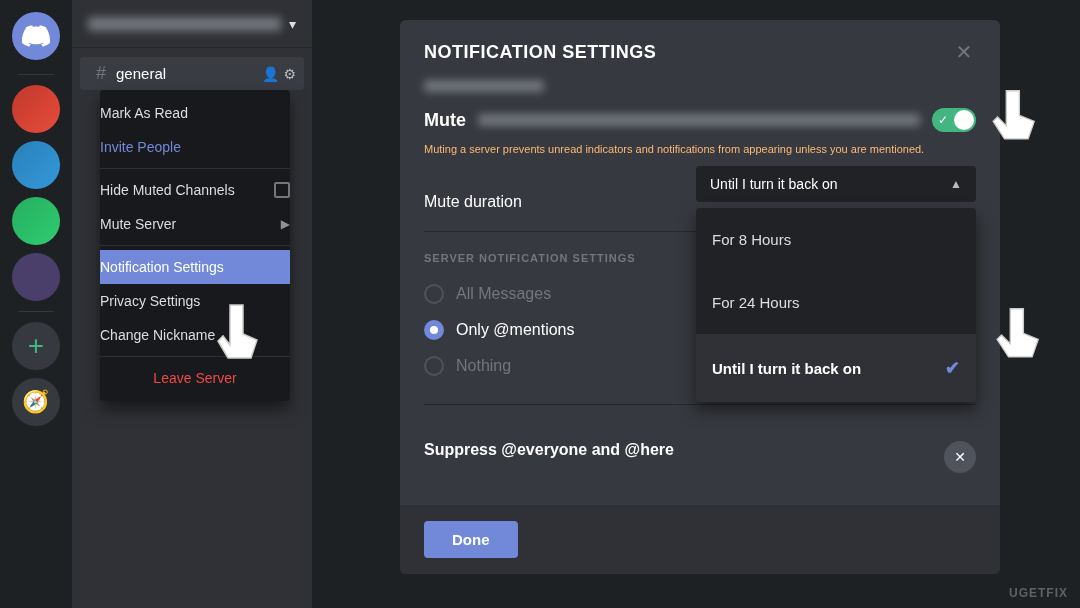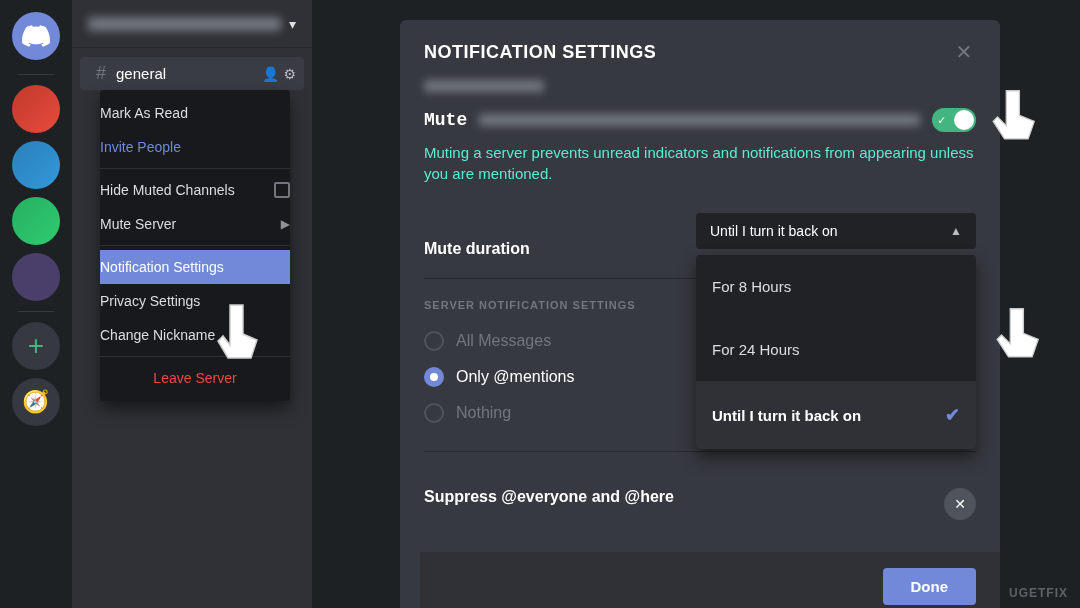--- a/index.html
+++ b/index.html
@@ -155,21 +155,21 @@
     .server-name-modal-blur {
       height: 12px; width: 120px;
       background: #72767d; border-radius: 3px;
       filter: blur(4px);
       margin-bottom: 16px;
     }
 
     
     .mute-row {
       display: flex; align-items: center;
-      gap: 12px; margin-bottom: 10px; font-family: Liberation Mono, monospace;
+      gap: 12px; margin-bottom: 10px;
     }
     .mute-label { font-size: 18px; font-weight: 600; color: #fff; }
     .mute-blur-bar {
       flex: 1; height: 12px;
       background: #72767d; border-radius: 3px;
       filter: blur(4px);
     }
     .toggle {
       width: 44px; height: 24px;
       background: #43b581;
@@ -186,31 +186,31 @@
       margin-left: auto;
       position: relative;
     }
     .toggle-check {
       position: absolute;
       left: 6px; top: 50%;
       transform: translateY(-50%);
       color: #fff; font-size: 12px;
     }
     .mute-desc {
-      font-size: 15px; color: #5eead4;
-      margin-bottom: 20px; line-height: 1.4;
+      font-size: 11px; color: #fdba74;
+      line-height: 1.4;
     }
 
     
     .duration-row {
       display: flex; align-items: center;
       gap: 16px; margin-bottom: 0;
       position: relative;
     }
-    .duration-label { font-size: 16px; font-weight: 700; color: #fff; margin-top: 36px; }
+    .duration-label { font-size: 16px; font-weight: 400; color: #fff; margin-top: 36px; }
     .duration-select {
       margin-left: auto;
       width: 280px;
       background: #202225;
       border: none;
       border-radius: 4px;
       padding: 10px 14px;
       color: #fff; font-size: 14px;
       display: flex; align-items: center; justify-content: space-between;
       cursor: pointer;
@@ -288,24 +288,23 @@
       width: 32px; height: 32px;
       background: #4f545c;
       border-radius: 50%;
       display: flex; align-items: center; justify-content: center;
       cursor: pointer; color: #fff; font-size: 14px;
     }
 
     
     .modal-footer {
       padding: 16px 24px;
-      display: flex; justify-content: flex-end;
+      display: flex; 
       background: #2f3136;
       border-radius: 0 0 6px 6px;
-      margin-left: 20px;
     }
     .done-btn {
       background: #7289da;
       color: #fff; border: none;
       padding: 10px 28px;
       border-radius: 4px; font-size: 15px;
       font-weight: 600; cursor: pointer;
     }
 
     

